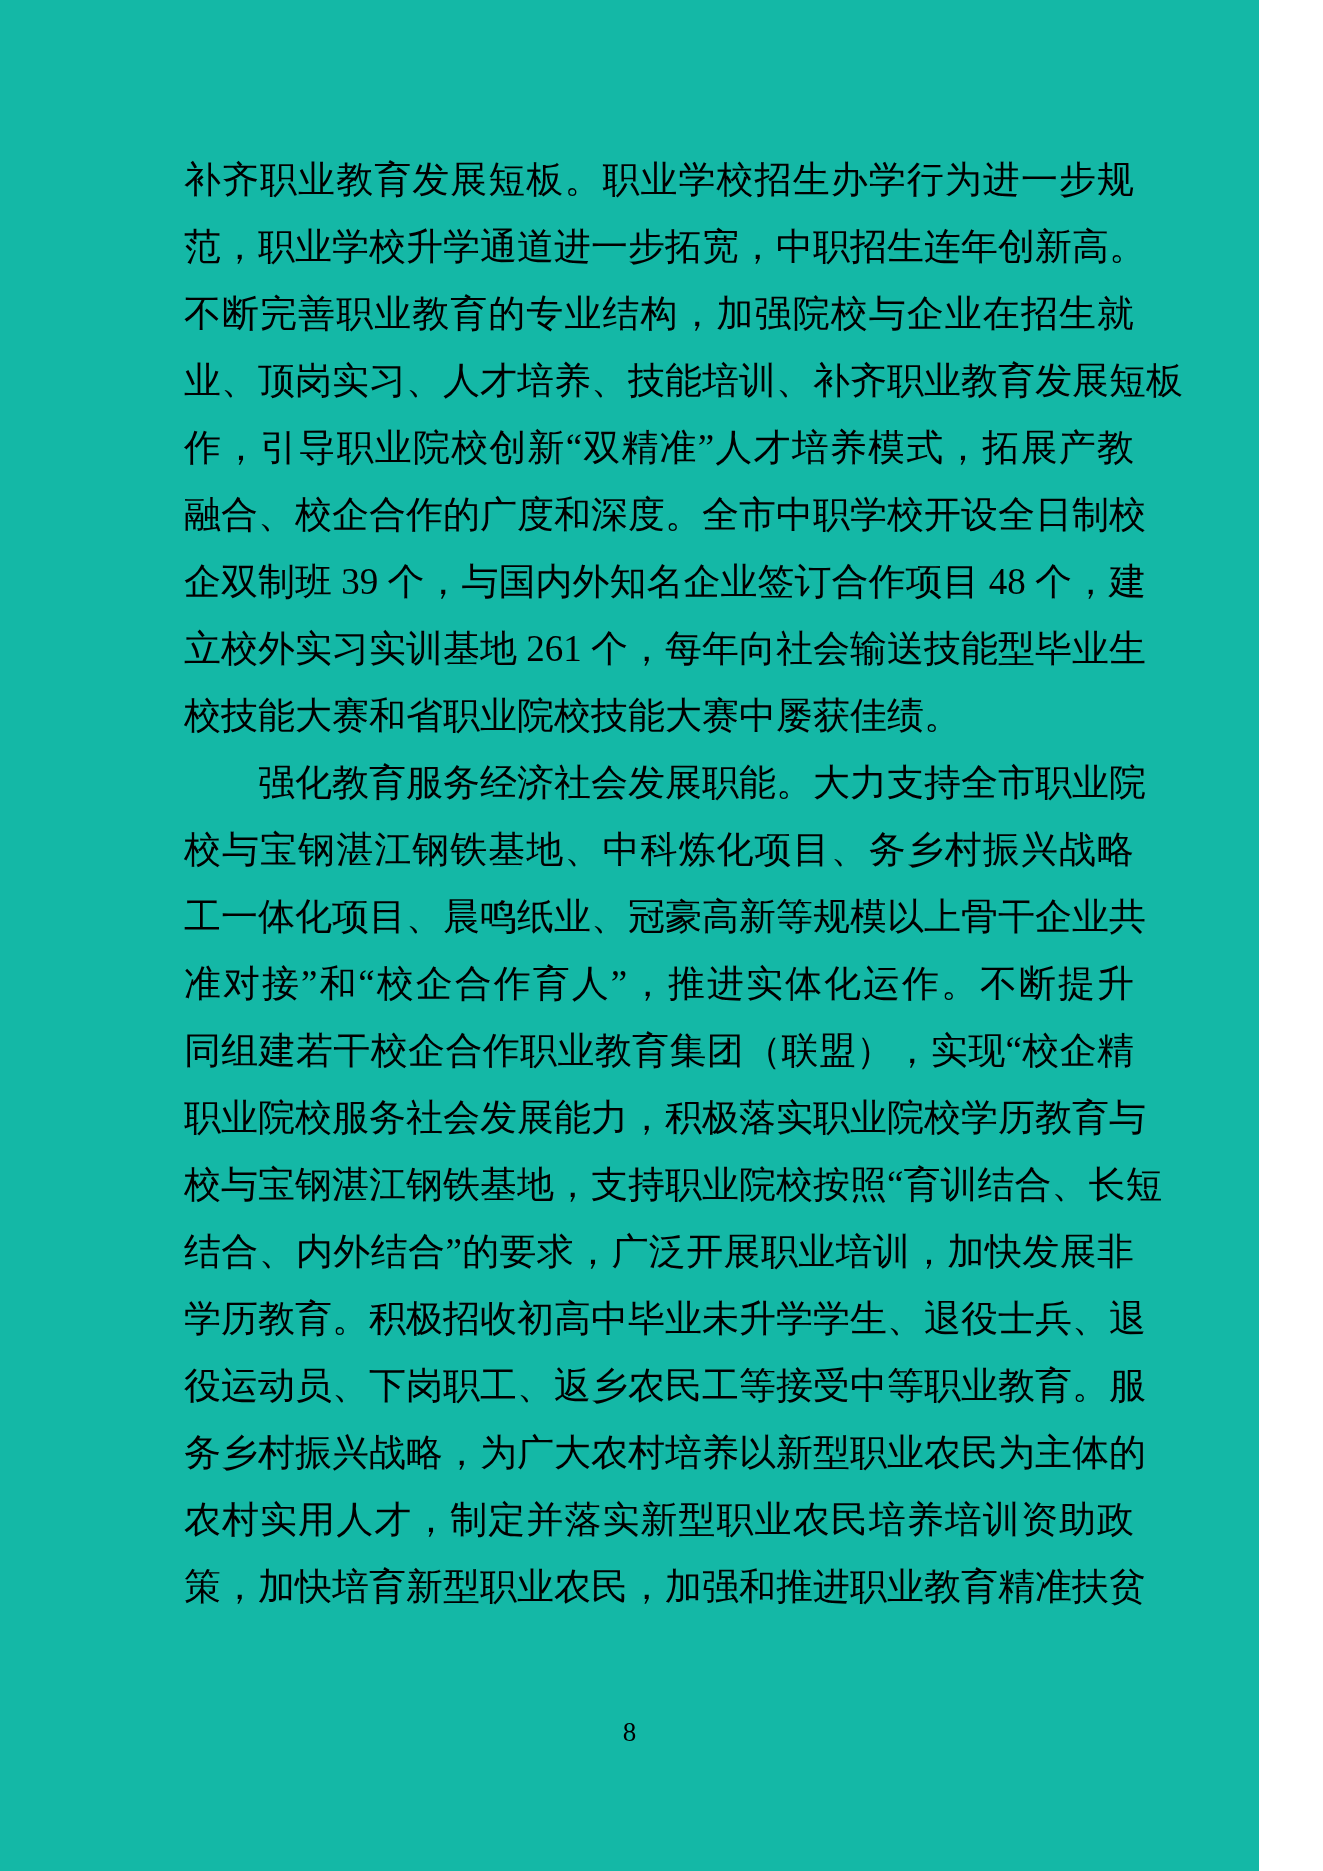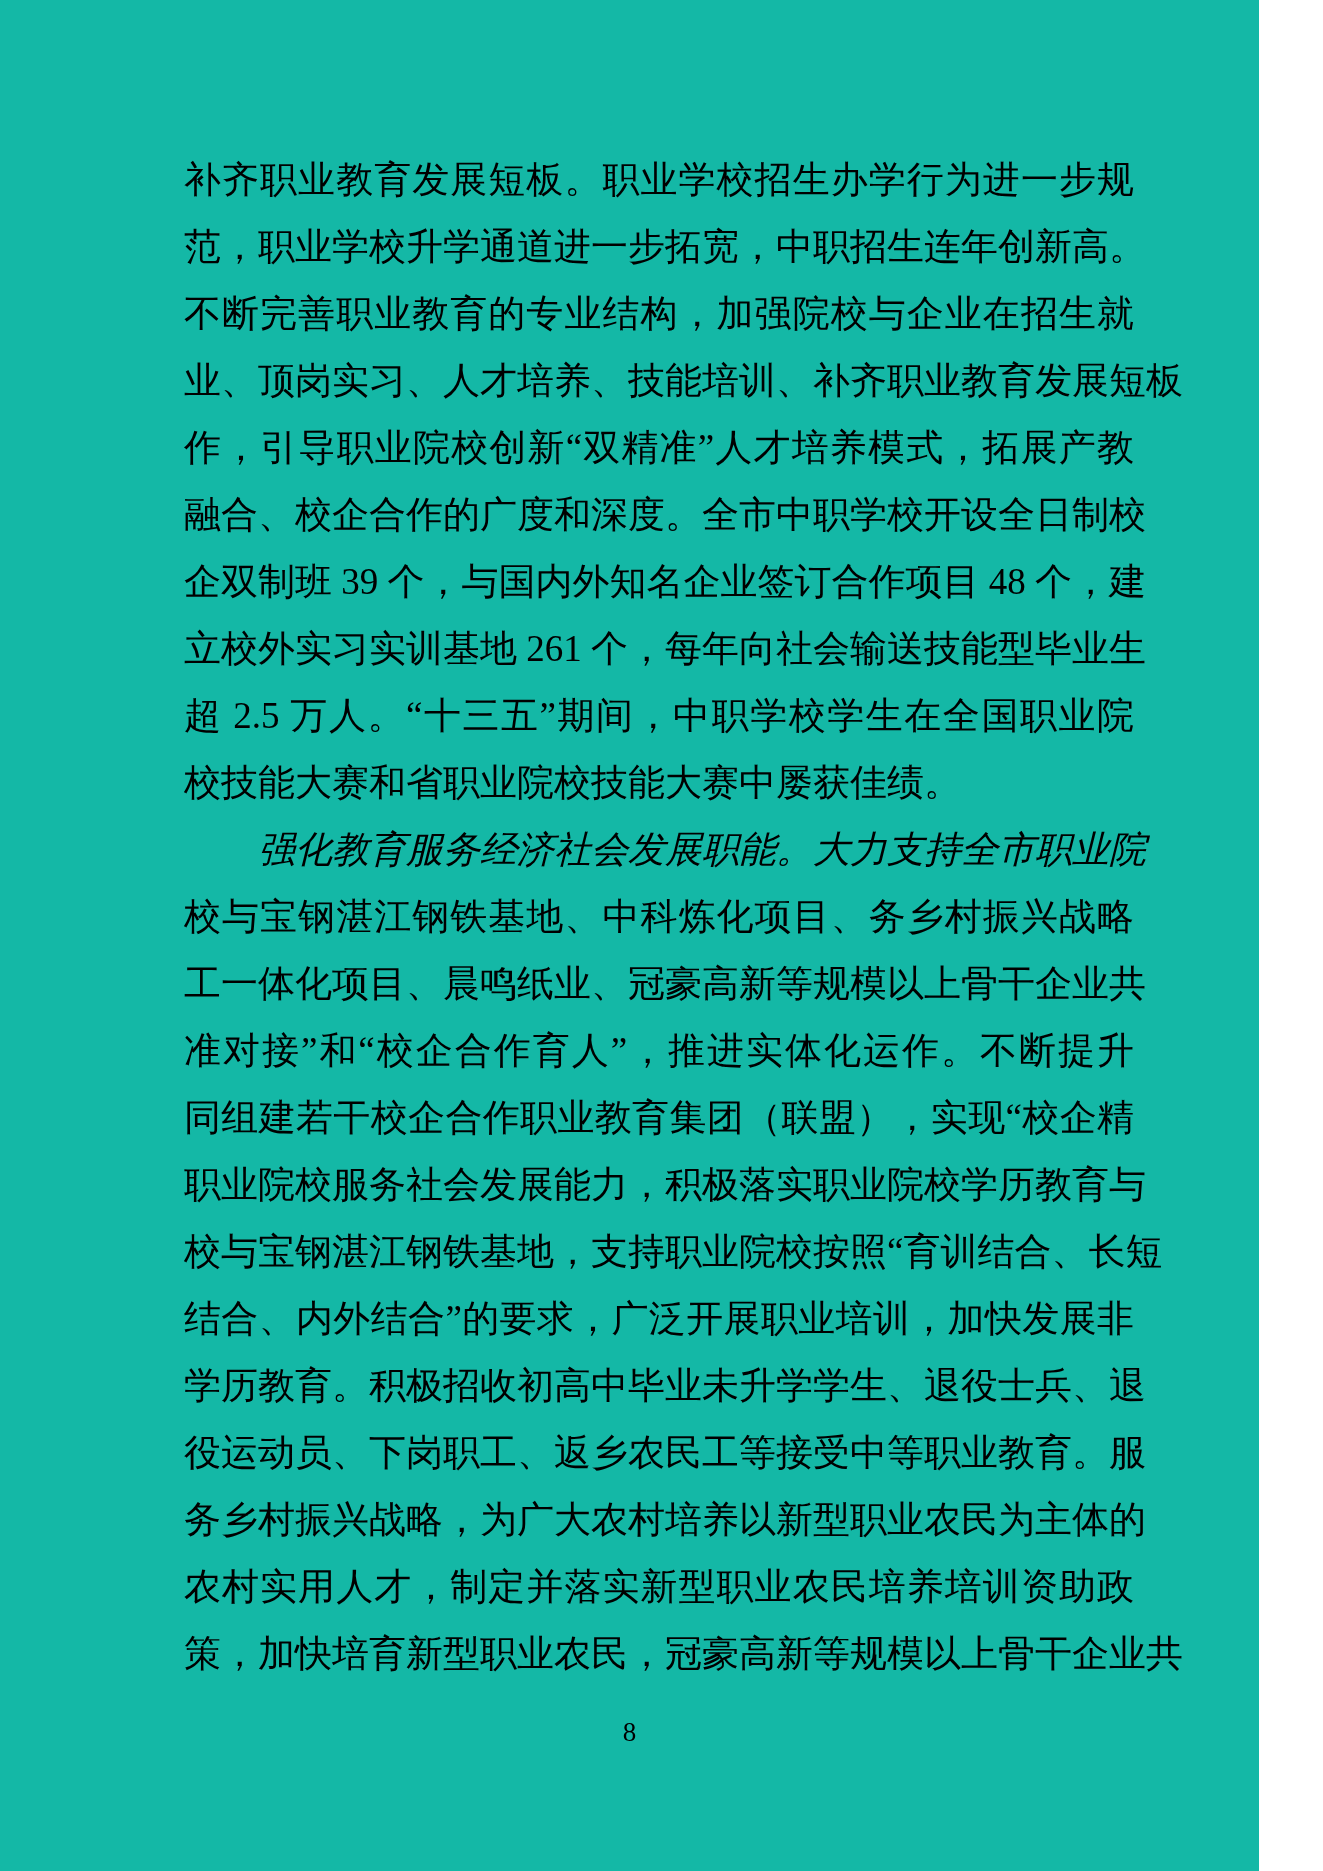--- a/index.html
+++ b/index.html
@@ -34,21 +34,20 @@
     letter-spacing: 0px;
   }
   
   .line.end-para {
     text-align-last: left;
     -moz-text-align-last: left;
   }
   
   .line.indent {
     text-indent: 74px;
-    font-style: italic;
   }
   .page-number {
     position: absolute;
     left: 0;
     top: 1712px;
     width: 100%;
     text-align: center;
     font-size: 27px;
     line-height: 40px;
     color: #000000;
@@ -60,30 +59,29 @@
 <div class="page">
   <div class="text-block">
       <div class="line">补齐职业教育发展短板。职业学校招生办学行为进一步规</div>
       <div class="line">范，职业学校升学通道进一步拓宽，中职招生连年创新高。</div>
       <div class="line">不断完善职业教育的专业结构，加强院校与企业在招生就</div>
       <div class="line">业、顶岗实习、人才培养、技能培训、补齐职业教育发展短板</div>
       <div class="line">作，引导职业院校创新“双精准”人才培养模式，拓展产教</div>
       <div class="line">融合、校企合作的广度和深度。全市中职学校开设全日制校</div>
       <div class="line">企双制班 39 个，与国内外知名企业签订合作项目 48 个，建</div>
       <div class="line">立校外实习实训基地 261 个，每年向社会输送技能型毕业生</div>
-      <div class="line">超 2.5 万人。“十三五”期间，中职学校学生在全国职业院</div>
       <div class="line end-para">校技能大赛和省职业院校技能大赛中屡获佳绩。</div>
       <div class="line indent">强化教育服务经济社会发展职能。大力支持全市职业院</div>
       <div class="line">校与宝钢湛江钢铁基地、中科炼化项目、务乡村振兴战略</div>
       <div class="line">工一体化项目、晨鸣纸业、冠豪高新等规模以上骨干企业共</div>
       <div class="line">准对接”和“校企合作育人”，推进实体化运作。不断提升</div>
       <div class="line">同组建若干校企合作职业教育集团（联盟），实现“校企精</div>
       <div class="line">职业院校服务社会发展能力，积极落实职业院校学历教育与</div>
       <div class="line">校与宝钢湛江钢铁基地，支持职业院校按照“育训结合、长短</div>
       <div class="line">结合、内外结合”的要求，广泛开展职业培训，加快发展非</div>
       <div class="line">学历教育。积极招收初高中毕业未升学学生、退役士兵、退</div>
       <div class="line">役运动员、下岗职工、返乡农民工等接受中等职业教育。服</div>
       <div class="line">务乡村振兴战略，为广大农村培养以新型职业农民为主体的</div>
       <div class="line">农村实用人才，制定并落实新型职业农民培养培训资助政</div>
-      <div class="line">策，加快培育新型职业农民，冠豪高新等规模以上骨干企业共</div>
+      <div class="line">策，加快培育新型职业农民，加强和推进职业教育精准扶贫</div>
     </div>
   <div class="page-number">8</div>
 </div>
 
 </body></html>

